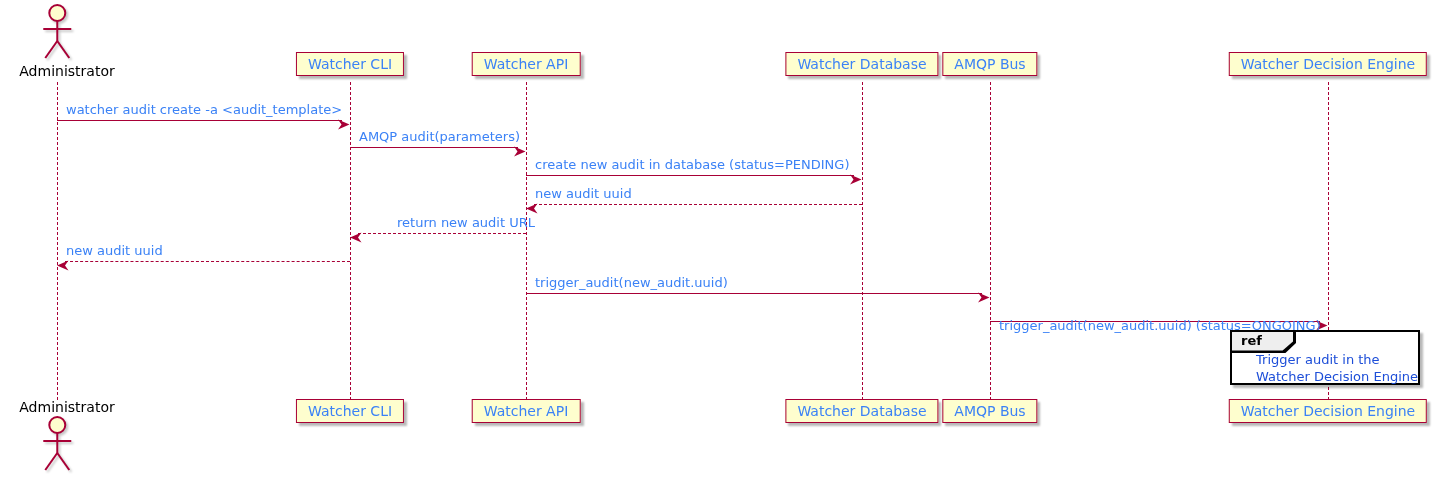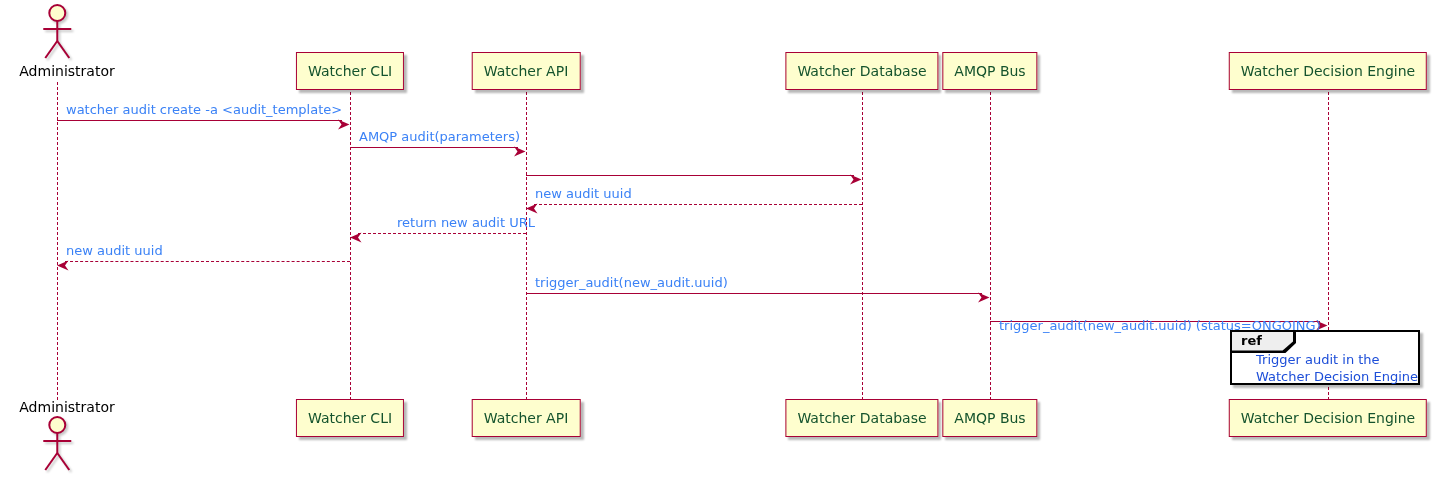--- a/index.html
+++ b/index.html
@@ -20,27 +20,27 @@
     top: 82px;
     height: 318px;
     width: 0;
     border-left: 1px dashed var(--line);
     z-index: 1;
   }
 
   .participant-box {
     position: absolute;
     transform: translateX(-50%);
-    height: 38px;
+    height: 24px;
     padding: 0 11px;
     background: var(--fill);
     border: 1.7px solid var(--line);
     box-shadow: 3px 3px 2px rgba(0,0,0,0.28);
     font-size: 14px;
-    color: #14532d;
+    color: #3b82f6;
     white-space: nowrap;
     display: flex;
     align-items: center;
     z-index: 3;
   }
 
   .msg-line { position: absolute; height: 0; z-index: 2; }
   .msg-line.solid  { border-top: 1px solid var(--line); }
   .msg-line.dashed { border-top: 1px dashed var(--line); }
 
@@ -192,20 +192,21 @@
     <div class="msg-label" style="left: 66px; top: 102px;">watcher audit create -a &lt;audit_template&gt;</div>
     <div class="msg-line solid" style="left: 350px; top: 147px; width: 168px;"></div>
     <div class="arrowhead" style="left: 514px; top: 142px;"><svg width="12" height="11">
         <polygon fill="#A80036" points="0,0.5 11.5,5.5 0,10.5 3.5,5.5"></polygon>
       </svg></div>
     <div class="msg-label" style="left: 359px; top: 129px;">AMQP audit(parameters)</div>
     <div class="msg-line solid" style="left: 526px; top: 175px; width: 328px;"></div>
     <div class="arrowhead" style="left: 850px; top: 170px;"><svg width="12" height="11">
         <polygon fill="#A80036" points="0,0.5 11.5,5.5 0,10.5 3.5,5.5"></polygon>
       </svg></div>
+    <div class="msg-label" style="left: 535px; top: 157px;">create new audit in database (status=PENDING)</div>
     <div class="msg-line dashed" style="left: 534px; top: 204px; width: 328px;"></div>
     <div class="arrowhead" style="left: 526px; top: 199px;"><svg width="12" height="11">
         <polygon fill="#A80036" points="11.5,0.5 0,5.5 11.5,10.5 8,5.5"></polygon>
       </svg></div>
     <div class="msg-label" style="left: 535px; top: 186px;">new audit uuid</div>
     <div class="msg-line dashed" style="left: 358px; top: 233px; width: 168px;"></div>
     <div class="arrowhead" style="left: 350px; top: 228px;"><svg width="12" height="11">
         <polygon fill="#A80036" points="11.5,0.5 0,5.5 11.5,10.5 8,5.5"></polygon>
       </svg></div>
     <div class="msg-label" style="left: 359px; top: 215px; margin-left: 38px;">return new audit URL</div>

